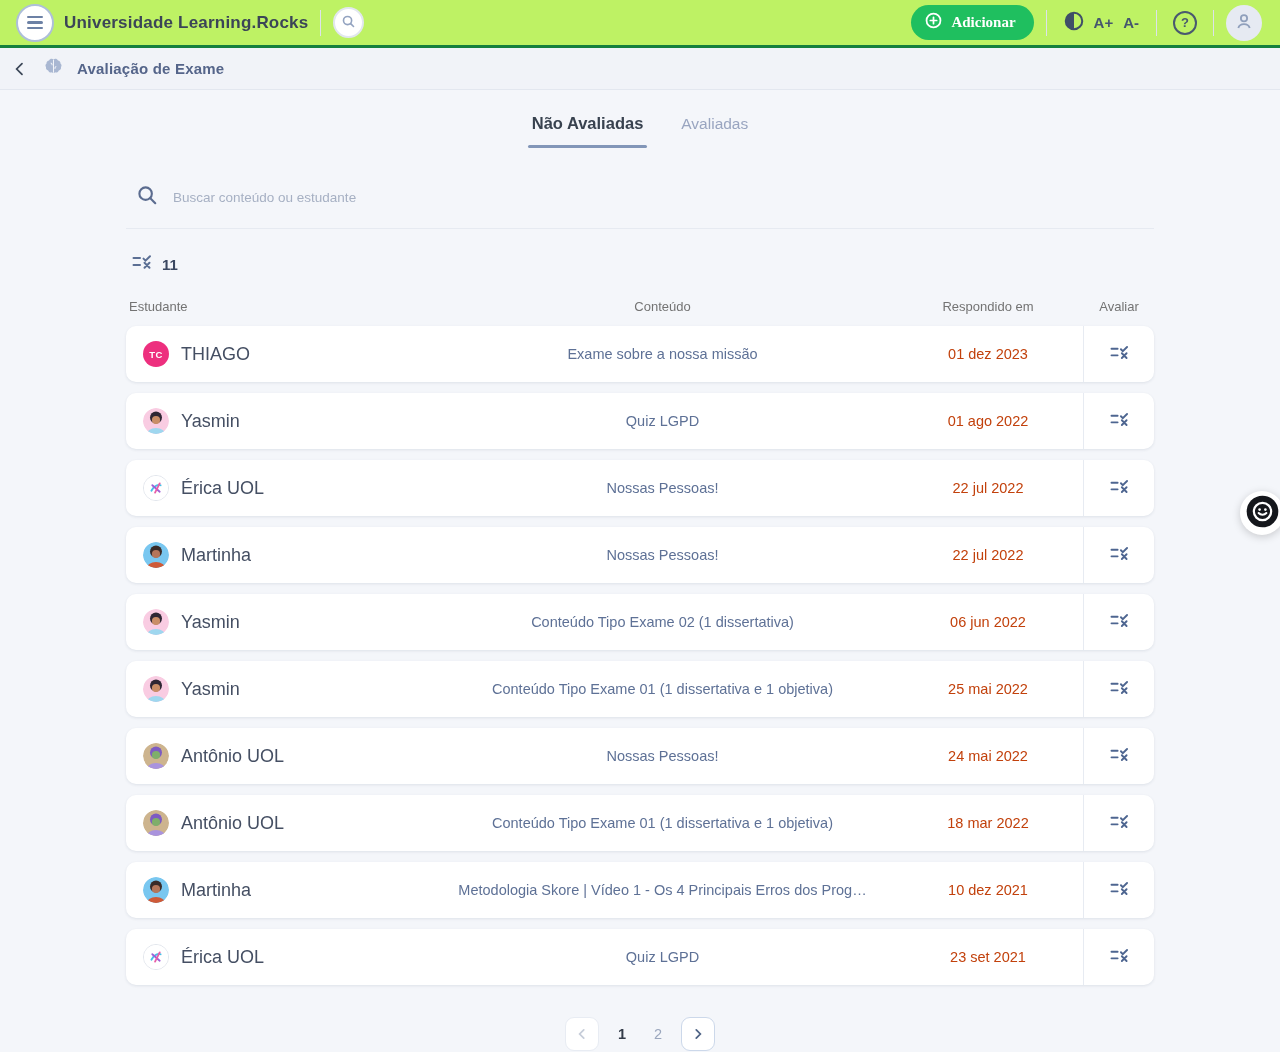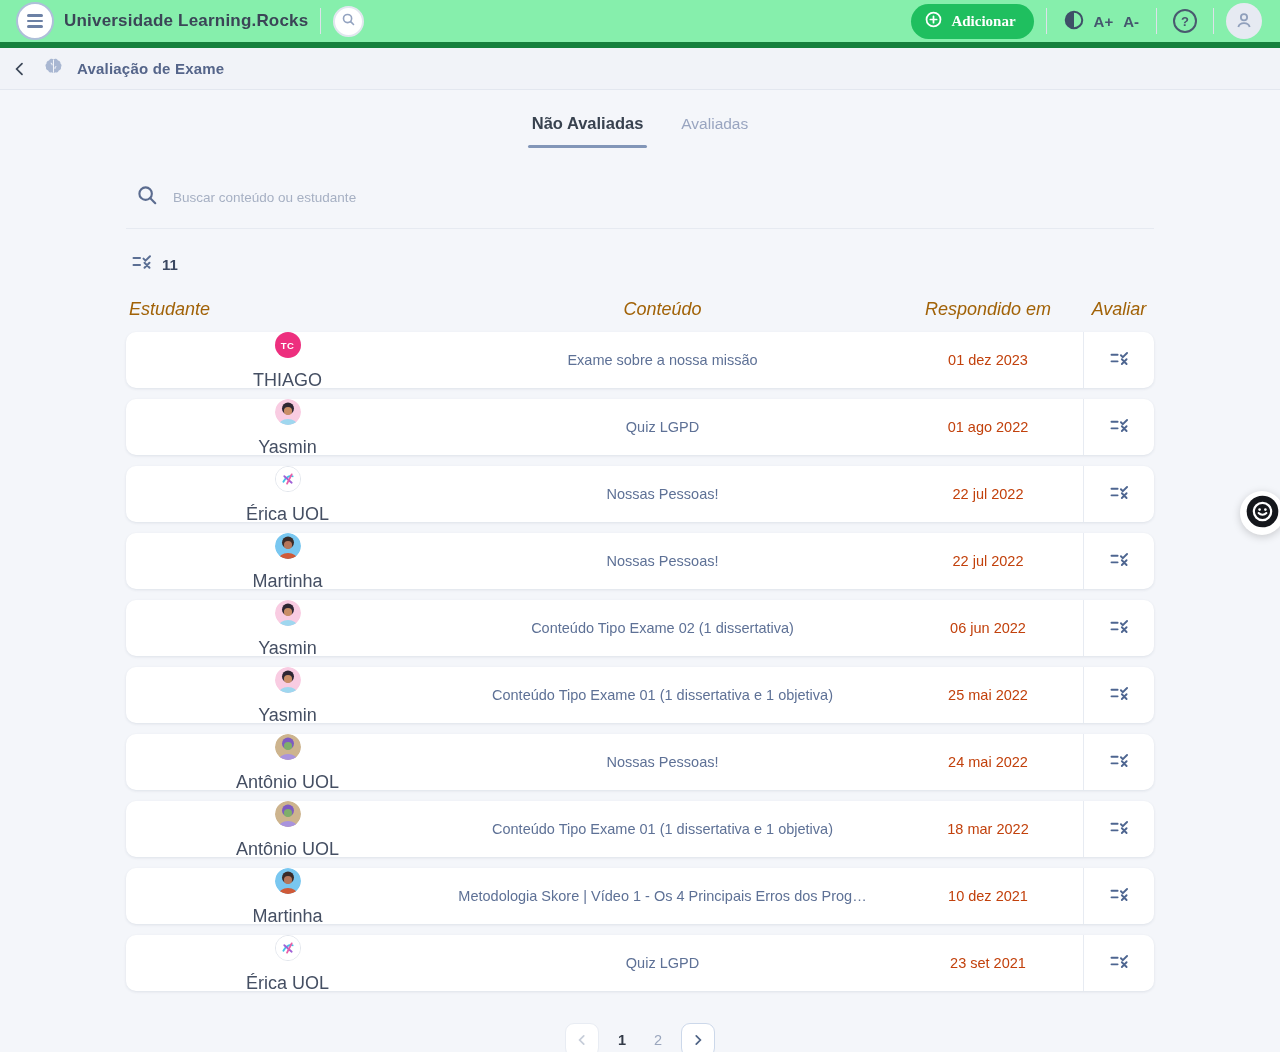--- a/index.html
+++ b/index.html
@@ -7,21 +7,21 @@
   body {
     font-family: "Liberation Sans", sans-serif;
     background: #f4f6fa;
     position: relative;
     overflow: hidden;
     color: #3d4757;
   }
 
   
   .topbar {
-    height: 48px; background: #86efac; border-bottom: 6px solid #15803d;
+    height: 48px; background: #bef264; border-bottom: 3px solid #15803d;
     display: flex; align-items: center; padding: 0 18px 0 16px;
   }
   .hamburger-btn {
     width: 38px; height: 38px; border-radius: 50%;
     border: 2px solid #aebfd9; background: #fff;
     display: flex; align-items: center; justify-content: center;
     flex-direction: column; gap: 3px; cursor: pointer;
   }
   .hamburger-btn span { display:block; width: 16px; height: 2.5px; background:#6c81a5; border-radius:2px; }
   .app-title { margin-left: 10px; font-size: 17px; font-weight: 600; color: #3b4557; letter-spacing:.2px; }
@@ -78,34 +78,34 @@
   .search-input {
     border:none; outline:none; background:transparent; flex:1;
     font-family:inherit; font-size: 13.5px; color:#414d63;
   }
   .search-input::placeholder { color:#a6b0c3; }
 
   .count-row { margin-top: 24px; display:flex; align-items:center; gap: 10px; padding-left: 6px; }
   .count-num { font-size: 15px; font-weight: 700; color: #3b4861; }
 
   .table-header { margin-top: 24px; display:flex; align-items:center; }
-  .th { font-size: 18px; color: #a16207; font-style: italic; }
+  .th { font-size: 13px; color: #737373; }
   .th-student { width: 306px; padding-left: 3px; }
   .th-content { width: 461px; text-align: center; }
   .th-date { width: 190px; text-align: center; }
   .th-spacer { width: 1px; }
   .th-avaliar { width: 70px; text-align: center; }
 
   .rows { margin-top: 12px; display:flex; flex-direction:column; gap: 11px; }
   .row {
     background:#fff; height: 56px; border-radius: 10px;
     box-shadow: 0 1px 3px rgba(33,48,77,.10);
     display:flex; align-items:stretch;
   }
-  .cell-student { width: 306px; display:flex; align-items:center; gap: 12px; padding-left: 17px; flex-direction: column; }
+  .cell-student { width: 306px; display:flex; align-items:center; gap: 12px; padding-left: 17px; }
   .avatar {
     width: 26px; height: 26px; border-radius: 50%; overflow:hidden; flex:0 0 auto;
     display:flex; align-items:center; justify-content:center;
   }
   .avatar.initials { color:#fff; font-size: 9.5px; font-weight: 700; letter-spacing:.3px; }
   .avatar.logo { border: 1px solid #e1e5ec; background:#fff; }
   .avatar svg { width: 100%; height: 100%; display:block; }
   .student-name { font-size: 18px; color: #454f63; font-weight: 500; }
   .cell-content { width: 461px; display:flex; align-items:center; justify-content:center; }
   .content-link {

